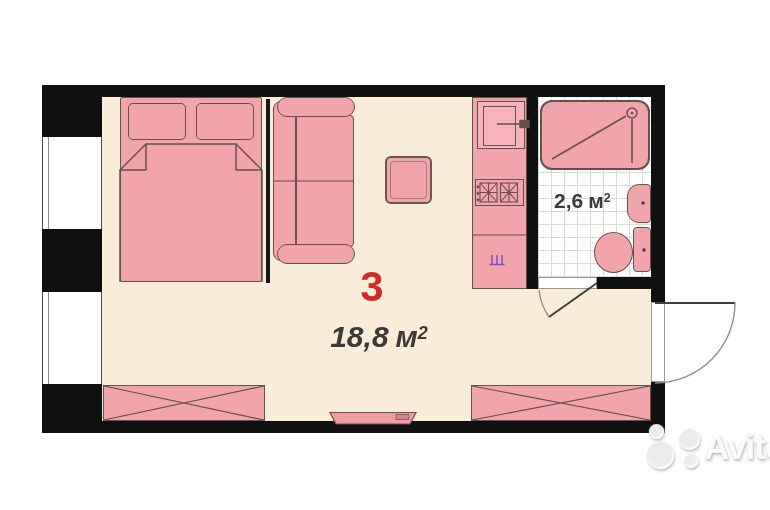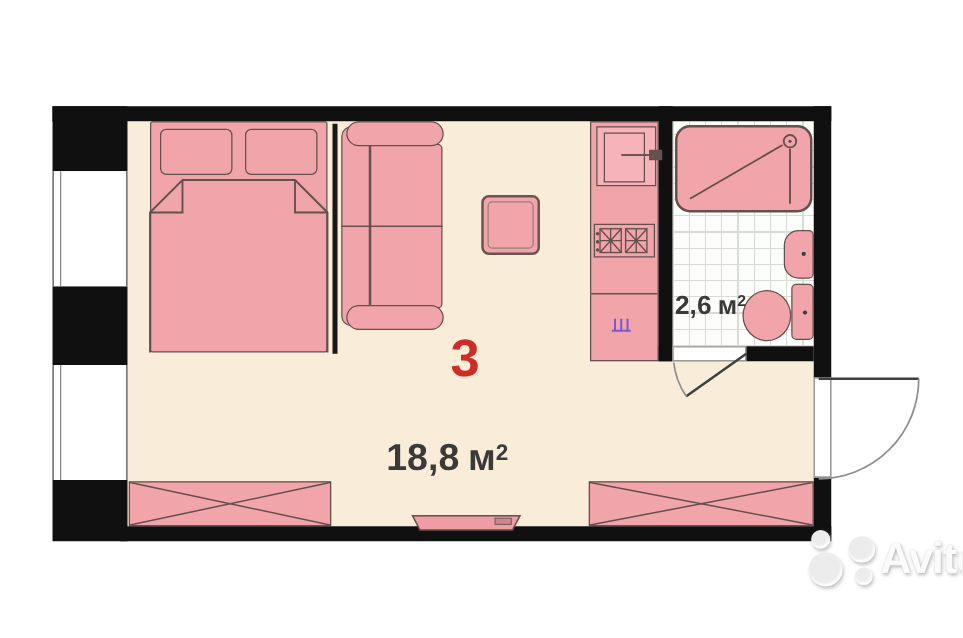--- a/index.html
+++ b/index.html
@@ -9,21 +9,21 @@
   .wall{background:#101010;z-index:20;}
   .floor{background:#f9edda;z-index:1;}
   .tilefloor{background-color:#fdfefb;z-index:2;
     background-image:repeating-linear-gradient(0deg,#d8dcd6 0 1px,transparent 1px 13px),
                      repeating-linear-gradient(90deg,#d8dcd6 0 1px,transparent 1px 13px);}
   .pink{background:#f2a4ab;border:1.5px solid #64504c;z-index:10;}
   .pink2{background:#f6b3ba;border:1.5px solid #64504c;z-index:11;}
   .window{background:#ffffff;border-left:1px solid #4a4a4a;border-right:1px solid #4a4a4a;z-index:21;}
   .winline{position:absolute;left:5px;top:0;width:1px;height:100%;background:#8a8a8a;}
   .threshold{background:#ffffff;border:1px solid #9a9a9a;z-index:25;}
-  .label{z-index:40;color:#3c3a38;font-weight:700;text-align:left;line-height:1;margin-top:44px;}
+  .label{z-index:40;color:#3c3a38;font-weight:700;text-align:center;line-height:1;}
   .sup{font-size:60%;position:relative;top:-0.45em;}
   .unit{margin-left:7px;}
   .roomnum{z-index:40;color:#d02c26;font-weight:700;text-align:center;line-height:1;}
   svg.overlay{position:absolute;left:0;top:0;z-index:30;pointer-events:none;}
   .wm-dot{position:absolute;border-radius:50%;background:#ececec;z-index:50;
           box-shadow:1px 2px 3px #c2c2c2, inset -1px -2px 2px #ffffff;}
   .wm-text{position:absolute;z-index:50;font-weight:700;font-size:35px;letter-spacing:-1px;
            color:#fbfbfb;text-shadow:1px 2px 3px #b8b8b8, 0 0 1px #d8d8d8;}
 </style>
 </head>
@@ -116,21 +116,21 @@
       <path d="M539,290 A58,58 0 0 0 549,317" stroke="#8f8f8f" stroke-width="1.4" fill="none"></path>
       <path d="M655,303 H735" stroke="#3f3f3f" stroke-width="2"></path>
       <path d="M735,303 A80,80 0 0 1 655,383" stroke="#8f8f8f" stroke-width="1.4" fill="none"></path>
     </g>
     <circle cx="644" cy="250" r="1.7" fill="#3d3d3d"></circle>
     <circle cx="643" cy="203" r="1.7" fill="#3d3d3d"></circle>
   </svg>
 
   <div class="abs roomnum" style="left:332px;top:266px;width:80px;font-size:42px;">3</div>
 
-  <div class="abs label" style="left:309px;top:308px;width:140px;font-size:30px;">
+  <div class="abs label" style="left:309px;top:322px;width:140px;font-size:30px;font-style:italic;">
     <span>18,8</span><span class="unit">м</span><span class="sup">2</span>
   </div>
 
 
   <div class="abs label" style="left:540px;top:190px;width:85px;font-size:21px;">
     <span>2,6</span><span class="unit" style="margin-left:5px;">м</span><span class="sup">2</span>
   </div>
 
   <div>
     <div class="wm-dot" style="left:649px;top:424px;width:15px;height:15px;"></div>

